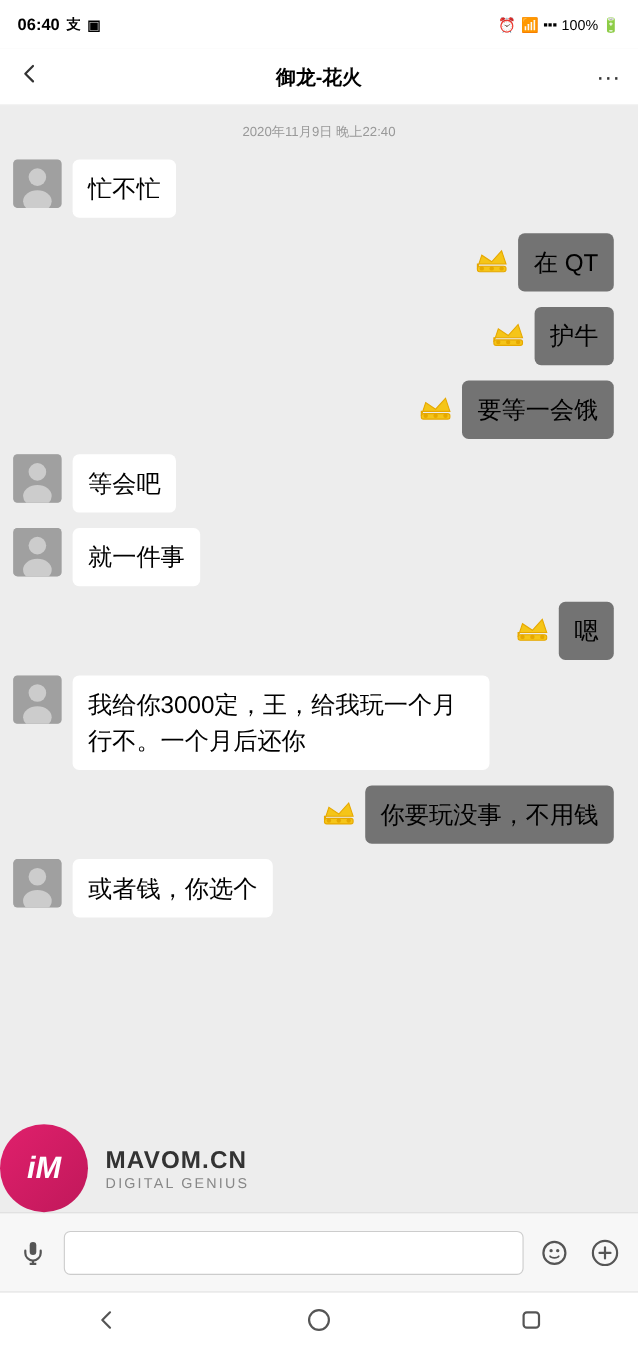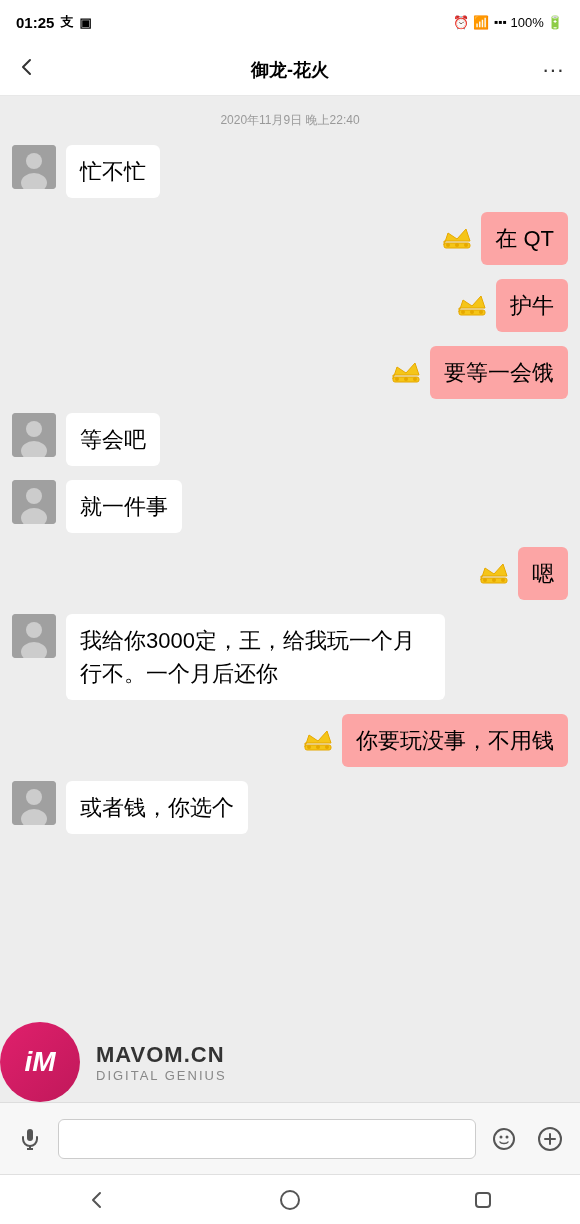--- a/index.html
+++ b/index.html
@@ -95,21 +95,22 @@
       font-size: 22px;
       line-height: 1.5;
       color: #000;
       word-break: break-all;
     }
     .bubble.left {
       background: #fff;
       margin-left: 10px;
     }
     .bubble.right {
-      background: #fca5a5;
+      background: #737373;
+      margin-right: 10px;
     }
 
     
     .input-area {
       background: #f7f7f7;
       border-top: 1px solid #ddd;
       height: 72px;
       display: flex;
       align-items: center;
       padding: 0 12px;
@@ -199,21 +200,21 @@
     
     .crown {
       display: inline-block;
     }
   </style>
 </head>
 <body>
 
 <div class="status-bar">
   <div class="status-left">
-    <span>01:25</span>
+    <span>06:40</span>
     <span style="font-size:13px;">支</span>
     <span style="font-size:13px;">▣</span>
   </div>
   <div class="status-right">
     <span>⏰</span>
     <span>📶</span>
     <span style="font-size:12px;">▪▪▪</span>
     <span>100%</span>
     <span>🔋</span>
   </div>

